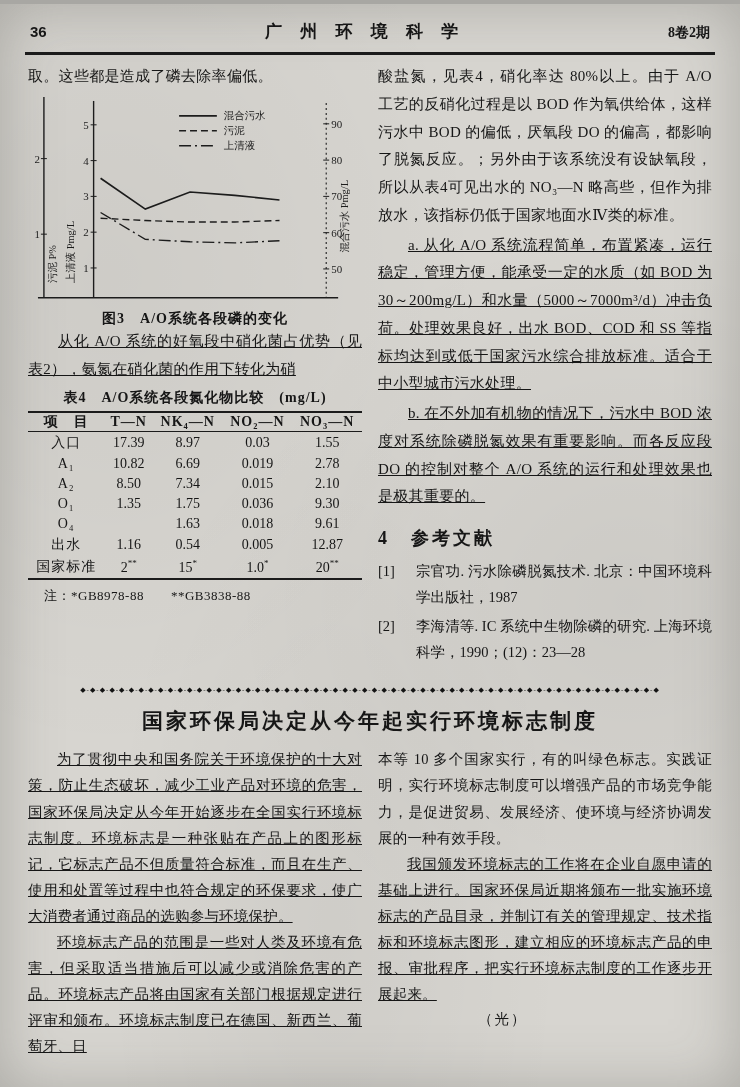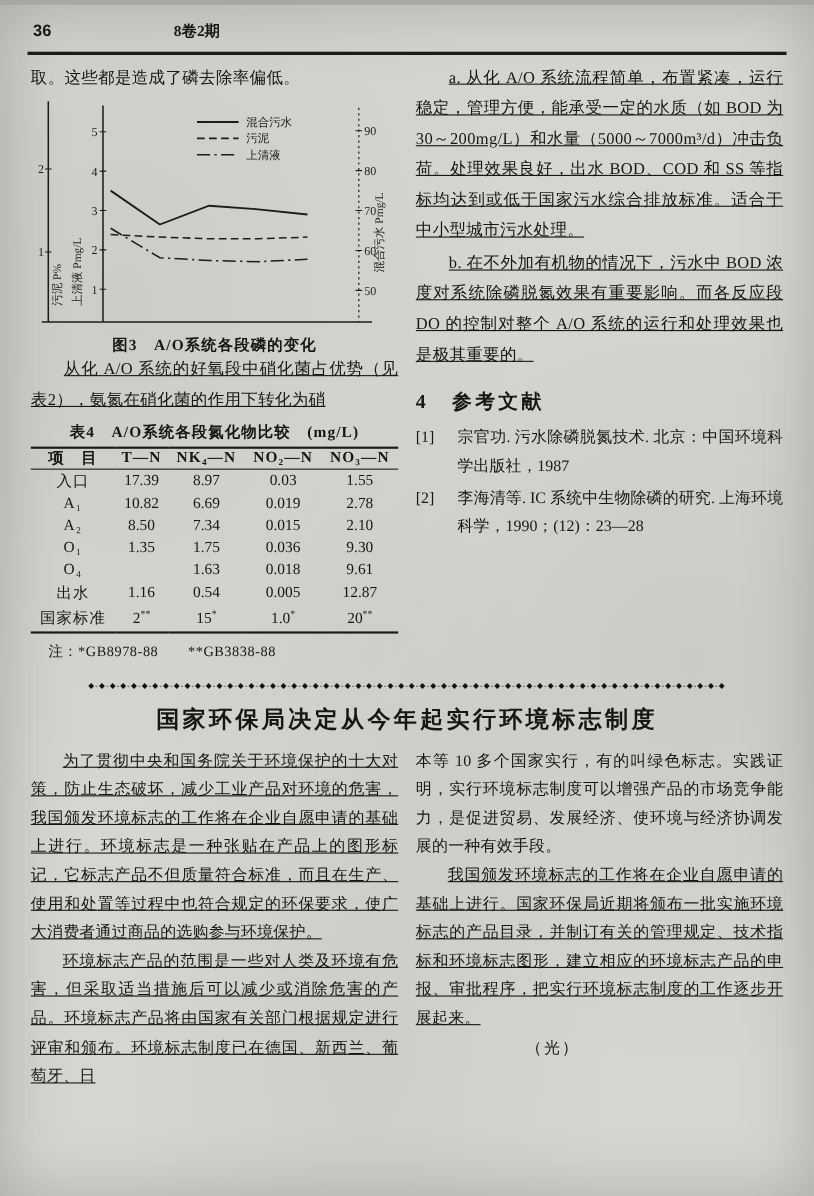--- a/index.html
+++ b/index.html
@@ -59,20 +59,21 @@
   .news-text{margin:0;font-size:14.5px;line-height:1.8;text-align:justify;letter-spacing:0.2px;}
   .signature{padding-left:100px;font-size:14.5px;margin-top:3px;letter-spacing:2px;}
 </style>
 </head>
 <body>
 
 <div class="page">
 
   <header class="page-header">
     <span class="page-num">36</span>
+    <span class="journal-title">广 州 环 境 科 学</span>
     <span class="issue">8卷2期</span>
   </header>
   <div class="header-rule"></div>
 
   <main class="columns">
 
     <section class="col">
       <p class="body-text">取。这些都是造成了磷去除率偏低。</p>
 
       <figure class="figure">
@@ -193,20 +194,21 @@
               <td>15<sup>*</sup></td>
               <td>1.0<sup>*</sup></td>
               <td>20<sup>**</sup></td>
             </tr>
           </tbody>
       </table>
       <div class="table-note">注：*GB8978-88　　**GB3838-88</div>
     </section>
 
     <section class="col">
+      <p class="body-text">酸盐氮，见表4，硝化率达 80%以上。由于 A/O 工艺的反硝化过程是以 BOD 作为氧供给体，这样污水中 BOD 的偏低，厌氧段 DO 的偏高，都影响了脱氮反应。；另外由于该系统没有设缺氧段，所以从表4可见出水的 NO₃—N 略高些，但作为排放水，该指标仍低于国家地面水Ⅳ类的标准。</p>
 
       <p class="body-text indent">a. 从化 A/O 系统流程简单，布置紧凑，运行稳定，管理方便，能承受一定的水质（如 BOD 为 30～200mg/L）和水量（5000～7000m³/d）冲击负荷。处理效果良好，出水 BOD、COD 和 SS 等指标均达到或低于国家污水综合排放标准。适合于中小型城市污水处理。</p>
       <p class="body-text indent">b. 在不外加有机物的情况下，污水中 BOD 浓度对系统除磷脱氮效果有重要影响。而各反应段 DO 的控制对整个 A/O 系统的运行和处理效果也是极其重要的。</p>
 
       <h2 class="section-heading">4　参考文献</h2>
       <div class="reference">
         <span class="ref-label">[1]</span>
         <span class="ref-text">宗官功. 污水除磷脱氮技术. 北京：中国环境科学出版社，1987</span>
       </div>
       <div class="reference">
@@ -215,21 +217,21 @@
       </div>
     </section>
 
   </main>
 
   <section class="news">
     <div class="divider" id="news-divider">◆-◆-◆-◆-◆-◆-◆-◆-◆-◆-◆-◆-◆-◆-◆-◆-◆-◆-◆-◆-◆-◆-◆-◆-◆-◆-◆-◆-◆-◆-◆-◆-◆-◆-◆-◆-◆-◆-◆-◆-◆-◆-◆-◆-◆-◆-◆-◆-◆-◆-◆-◆-◆-◆-◆-◆-◆-◆-◆-◆</div>
     <h1 class="news-title">国家环保局决定从今年起实行环境标志制度</h1>
     <div class="news-columns">
       <div class="col">
-        <p class="news-text indent">为了贯彻中央和国务院关于环境保护的十大对策，防止生态破坏，减少工业产品对环境的危害，我国颁发环境标志的工作将在企业自愿申请的基础上进行。环境标志是一种张贴在产品上的图形标记，它标志产品不但质量符合标准，而且在生产、使用和处置等过程中也符合规定的环保要求，使广大消费者通过商品的选购参与环境保护。</p>
+        <p class="news-text indent">为了贯彻中央和国务院关于环境保护的十大对策，防止生态破坏，减少工业产品对环境的危害，国家环保局决定从今年开始逐步在全国实行环境标志制度。环境标志是一种张贴在产品上的图形标记，它标志产品不但质量符合标准，而且在生产、使用和处置等过程中也符合规定的环保要求，使广大消费者通过商品的选购参与环境保护。</p>
         <p class="news-text indent">环境标志产品的范围是一些对人类及环境有危害，但采取适当措施后可以减少或消除危害的产品。环境标志产品将由国家有关部门根据规定进行评审和颁布。环境标志制度已在德国、新西兰、葡萄牙、日</p>
       </div>
       <div class="col">
         <p class="news-text">本等 10 多个国家实行，有的叫绿色标志。实践证明，实行环境标志制度可以增强产品的市场竞争能力，是促进贸易、发展经济、使环境与经济协调发展的一种有效手段。</p>
         <p class="news-text indent">我国颁发环境标志的工作将在企业自愿申请的基础上进行。国家环保局近期将颁布一批实施环境标志的产品目录，并制订有关的管理规定、技术指标和环境标志图形，建立相应的环境标志产品的申报、审批程序，把实行环境标志制度的工作逐步开展起来。</p>
         <div class="signature">（光）</div>
       </div>
     </div>
   </section>
 

